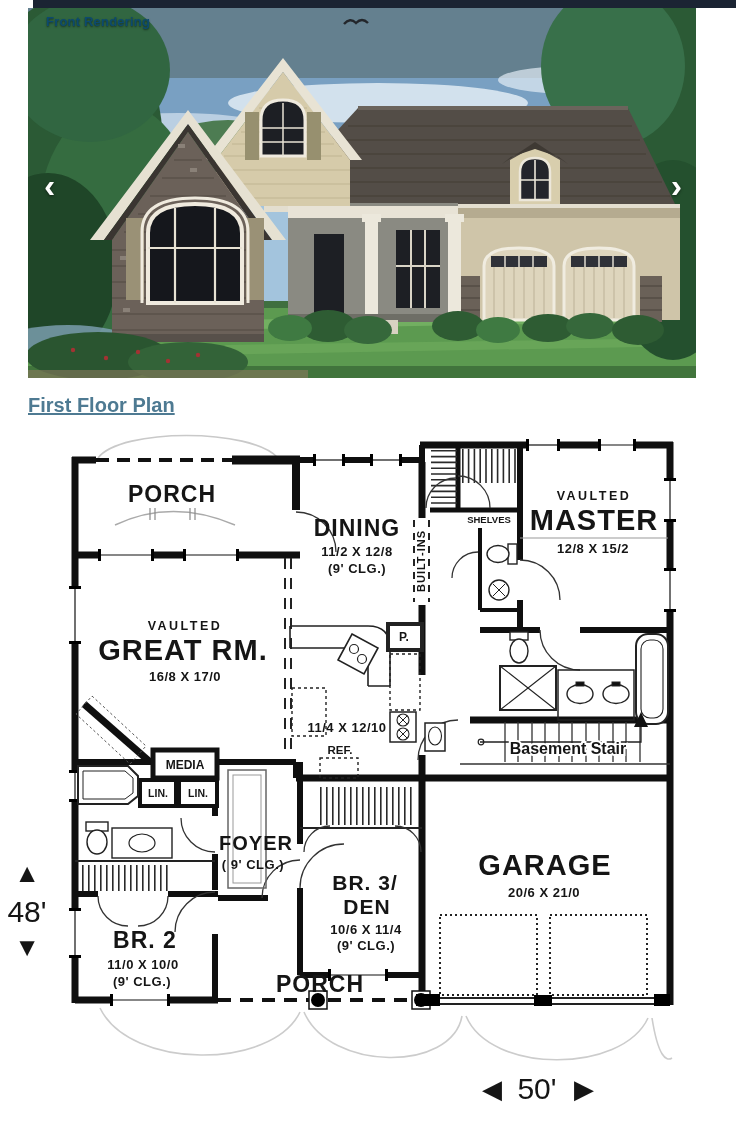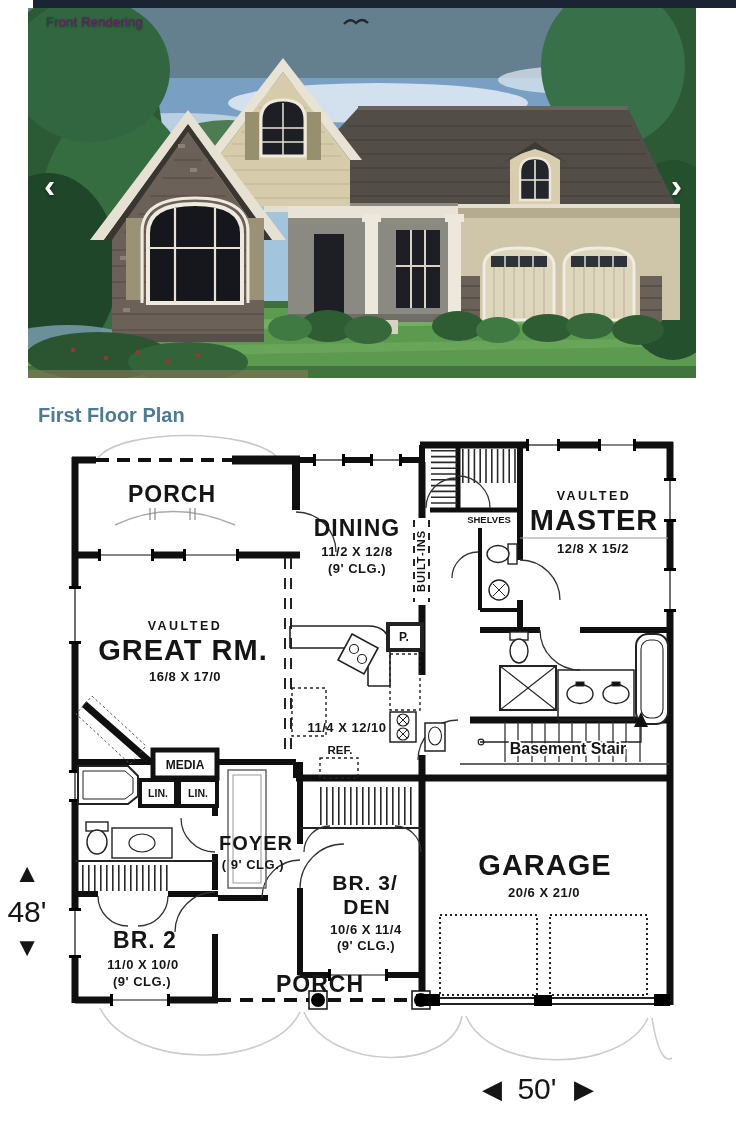--- a/index.html
+++ b/index.html
@@ -1,25 +1,25 @@
 <!DOCTYPE html>
 <html><head>
 <meta charset="utf-8">
 <style>
   html,body{margin:0;padding:0;background:#ffffff;}
   body{width:736px;height:1125px;position:relative;font-family:"Liberation Sans",sans-serif;overflow:hidden;}
   .topbar{position:absolute;left:33px;right:0;top:0;height:8px;background:#1b2433;}
   .photo{position:absolute;left:28px;top:8px;width:668px;height:370px;overflow:hidden;background:#8fb4d6;cursor:pointer;}
-  .photo-label{position:absolute;left:10px;top:6px;color:#701a75;font-size:13px;font-weight:normal;
+  .photo-label{position:absolute;left:10px;top:6px;color:#0c4a6e;font-size:13px;font-weight:bold;
     text-shadow:0 1px 2px rgba(0,0,0,.55);letter-spacing:.2px;padding-left:8px;}
   .chev{position:absolute;top:160px;color:#ffffff;font-size:34px;font-weight:bold;line-height:1;
     text-shadow:0 1px 3px rgba(0,0,0,.5);cursor:pointer;user-select:none;}
   .chev.left{left:16px;}
   .chev.right{right:14px;}
-  .heading{position:absolute;left:20px;top:386px;margin:18px;font-size:20px;font-weight:bold;color:#4e7a92;}
+  .heading{position:absolute;left:20px;top:386px;margin:8px;font-size:20px;font-weight:bold;color:#4e7a92;text-decoration:underline;}
   .plan{position:absolute;left:0;top:420px;}
   
   .plan text{font-family:"Liberation Sans",sans-serif;fill:#151515;}
   .rm{font-weight:bold;font-size:23px;letter-spacing:1px;}
   .rm-lg{font-weight:bold;font-size:29px;letter-spacing:1px;}
   .rm-md{font-weight:bold;font-size:21px;letter-spacing:1px;}
   .dims{font-size:13px;font-weight:bold;letter-spacing:.5px;}
   .vaulted{font-size:12.5px;font-weight:bold;letter-spacing:2.5px;}
   .tiny{font-size:10.5px;font-weight:bold;}
   .boxlbl{font-size:12px;font-weight:bold;}

